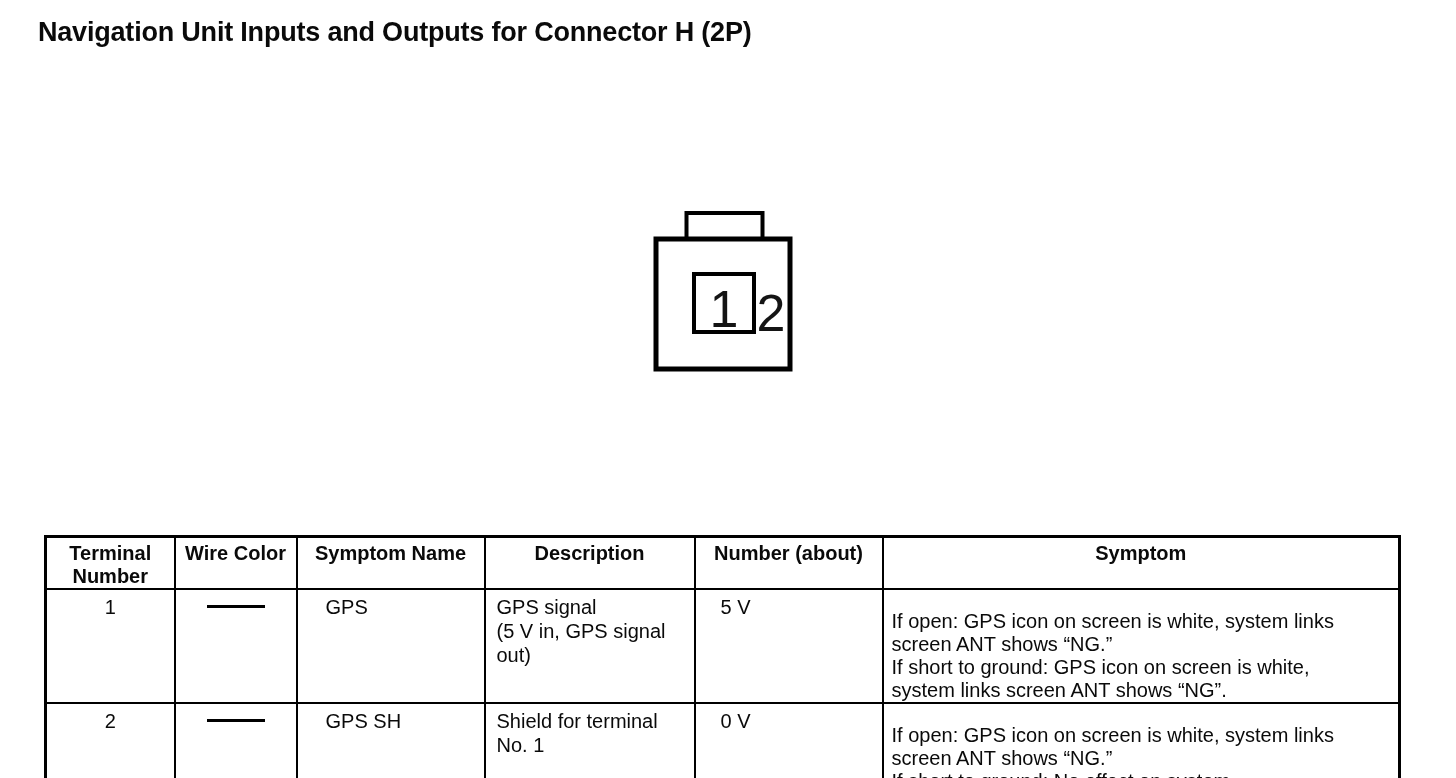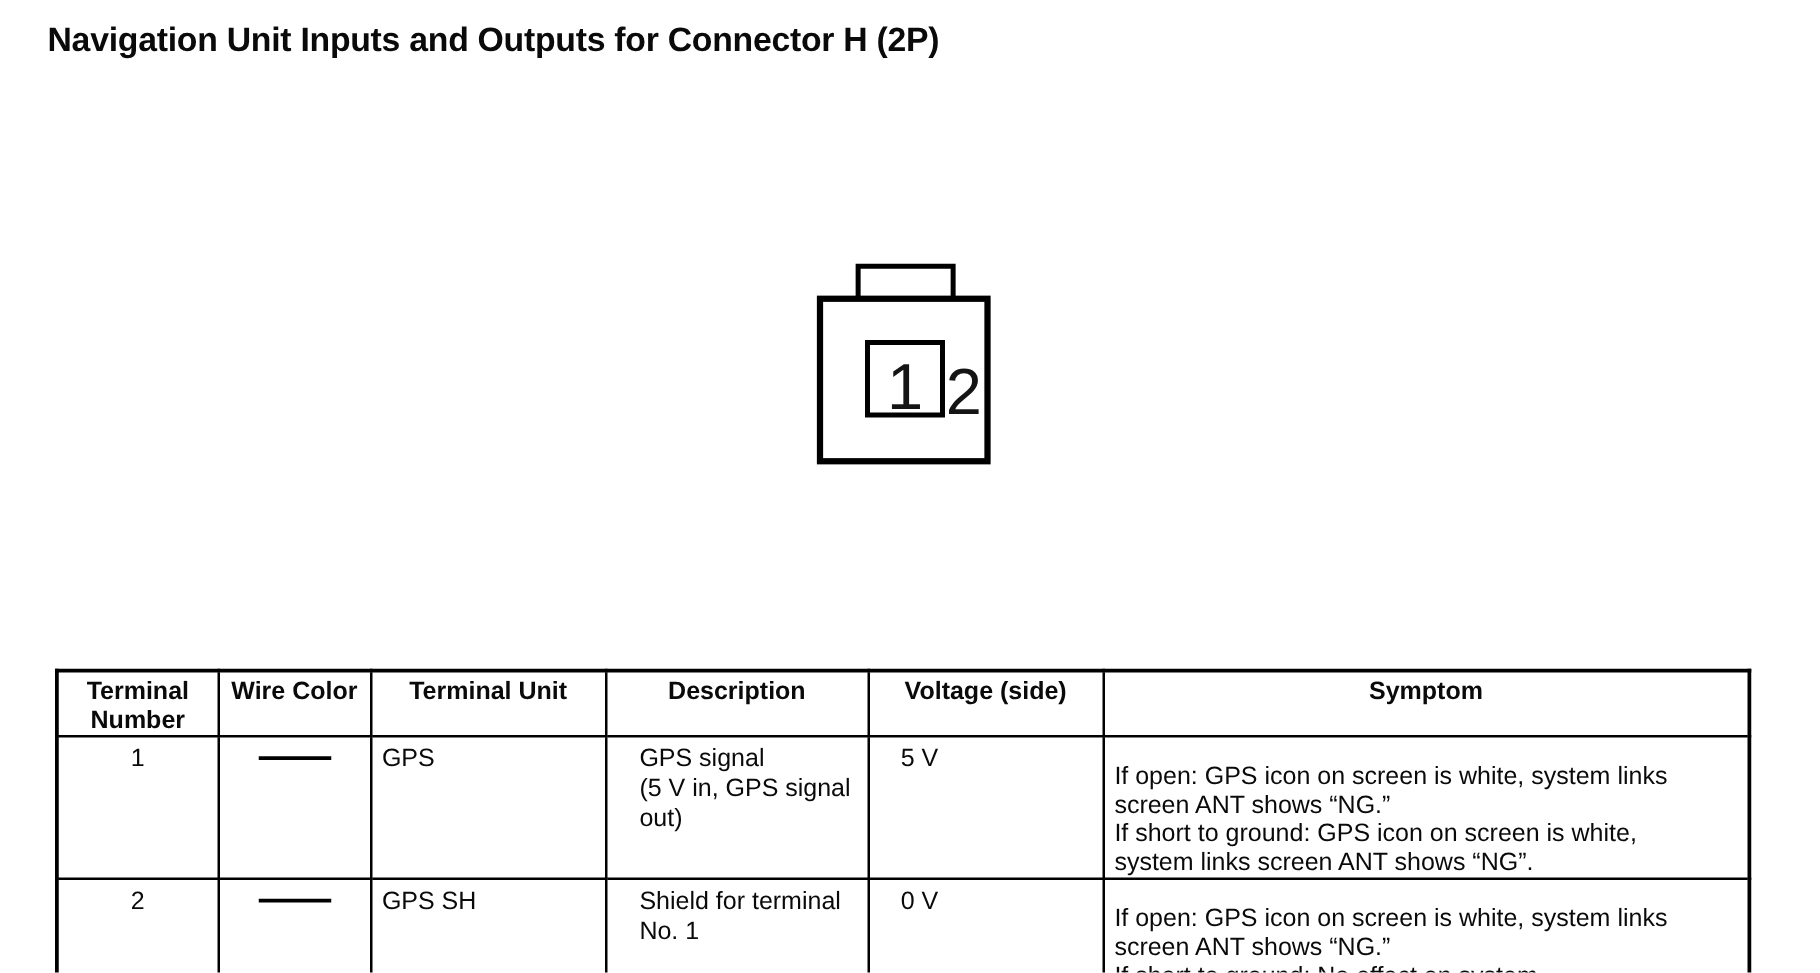--- a/index.html
+++ b/index.html
@@ -65,22 +65,22 @@
     font-weight: 700;
     text-align: center;
     padding-top: 4px;
     line-height: 23px;
   }
   .terminal-table td {
     padding-top: 5px;
     line-height: 24px;
   }
   td.cell-terminal { text-align: center; }
-  td.cell-name { padding-left: 8px; }
-  td.cell-desc { padding-left: 26px; }
+  td.cell-name { padding-left: 28px; }
+  td.cell-desc { padding-left: 11px; }
   td.cell-volt { padding-left: 25px; }
   td.cell-symptom { padding-left: 8px; padding-right: 4px; line-height: 23px; padding-top: 20px; }
   .pre { white-space: pre-line; }
   .wire-dash {
     width: 58px; height: 0;
     border-top: 3px solid #000;
     margin: 10px auto 0 auto;
   }
 </style>
 </head>
@@ -110,23 +110,23 @@
       <col style="width:122px">
       <col style="width:188px">
       <col style="width:210px">
       <col style="width:188px">
       <col style="width:517px">
     </colgroup>
     <thead>
       <tr>
         <th>Terminal Number</th>
         <th>Wire Color</th>
-        <th>Terminal Unit</th>
+        <th>Symptom Name</th>
         <th>Description</th>
-        <th>Voltage (side)</th>
+        <th>Number (about)</th>
         <th>Symptom</th>
       </tr>
     </thead>
     <tbody>
       <tr class="row-1">
         <td class="cell-terminal">1</td>
         <td>
           <div class="wire-dash"></div>
         </td>
         <td class="cell-name">GPS</td>

